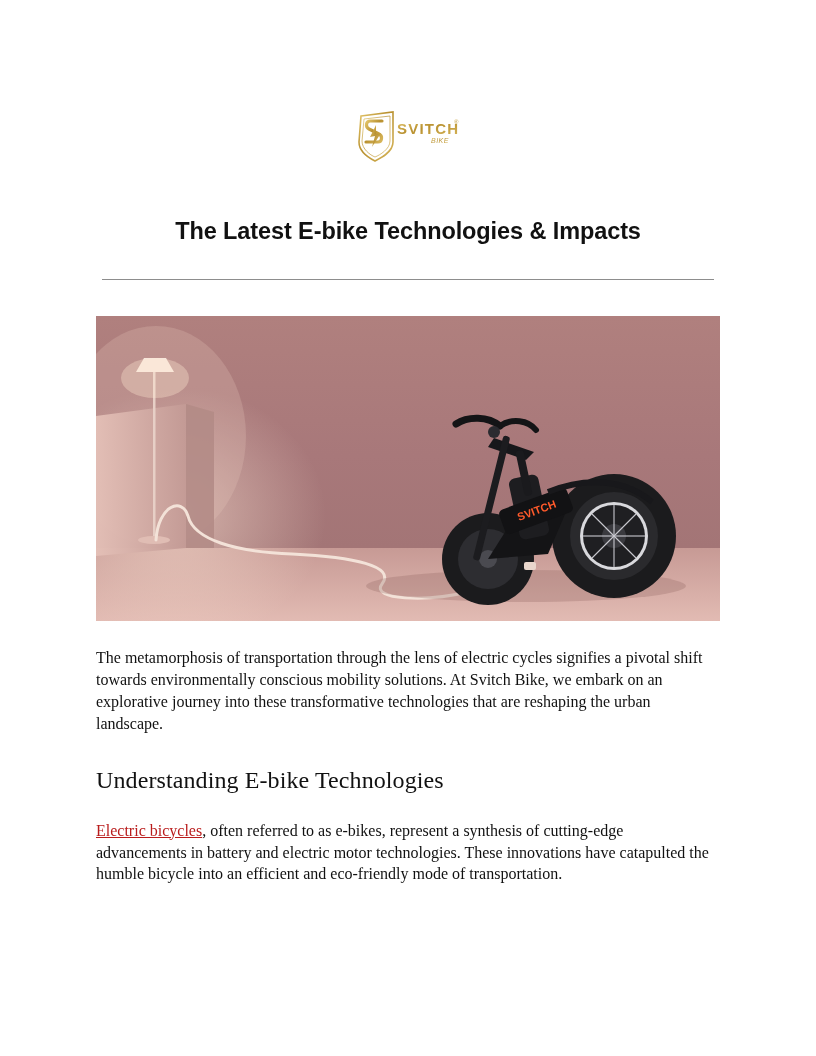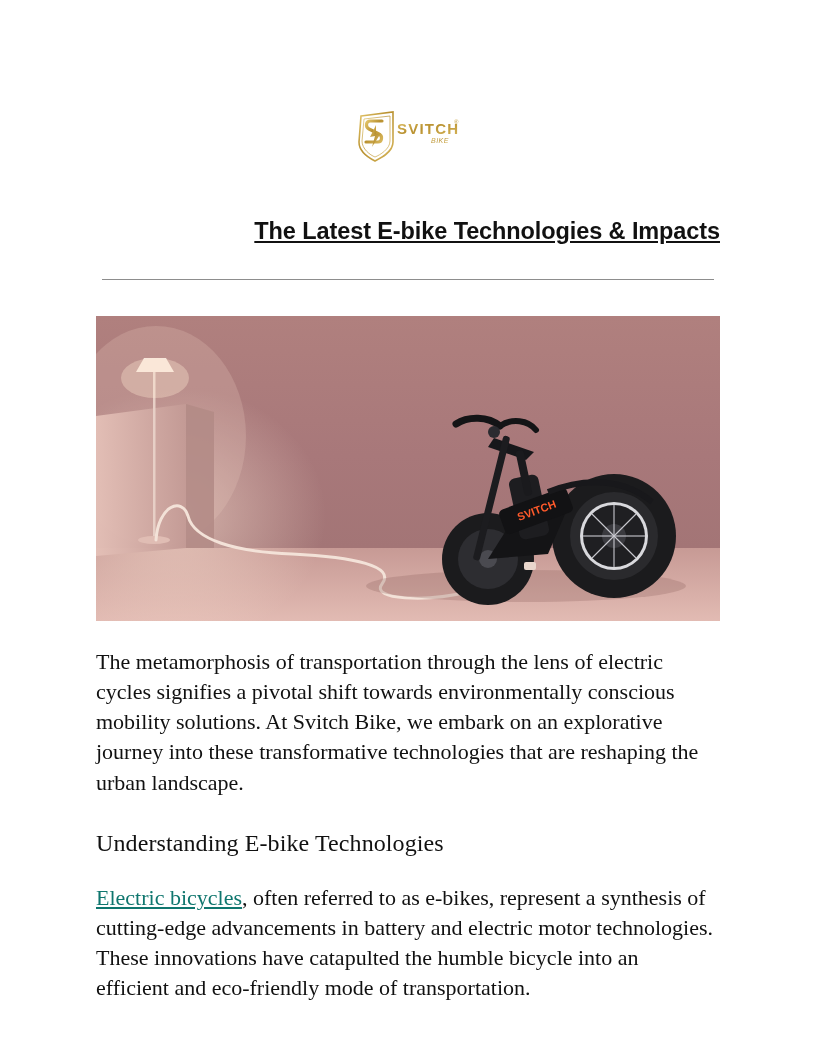--- a/index.html
+++ b/index.html
@@ -34,27 +34,26 @@
   .logo-wrap {
     position: relative;
     width: 110px;
     height: 58px;
   }
   .logo-svg { display: block; }
 
   
   .doc-title {
     margin: 46px 0 0 0;
-    text-align: right;
+    text-align: center;
     font-family: "Liberation Sans", sans-serif;
     font-weight: bold;
     font-size: 23.5px;
     letter-spacing: -0.1px;
     color: #111111;
-    text-decoration: underline;
   }
 
   
   .divider {
     margin: 34px auto 0 auto;
     width: 612px;
     height: 0;
     border-top: 1px solid #8d8d8d;
   }
 
@@ -65,35 +64,35 @@
     width: 624px;
     height: 305px;
     overflow: hidden;
     background: #b98b88;
   }
   .hero-scene { position: absolute; inset: 0; }
 
   
   .para {
     margin: 26px 0 0 0;
-    font-size: 22px;
+    font-size: 16px;
     line-height: 1.37;
     color: #111111;
     width: 619px;
     text-align: left;
   }
   .section-head {
     margin: 32px 0 8px 0;
     font-size: 24px;
     font-weight: normal;
     color: #111111;
     letter-spacing: 0.1px;
   }
   .para a {
-    color: #0f766e;
+    color: #b91c1c;
     text-decoration: underline;
   }
 </style>
 </head>
 <body>
 
 <div class="page">
 
   <div class="logo-block">
     <div class="logo-wrap">

